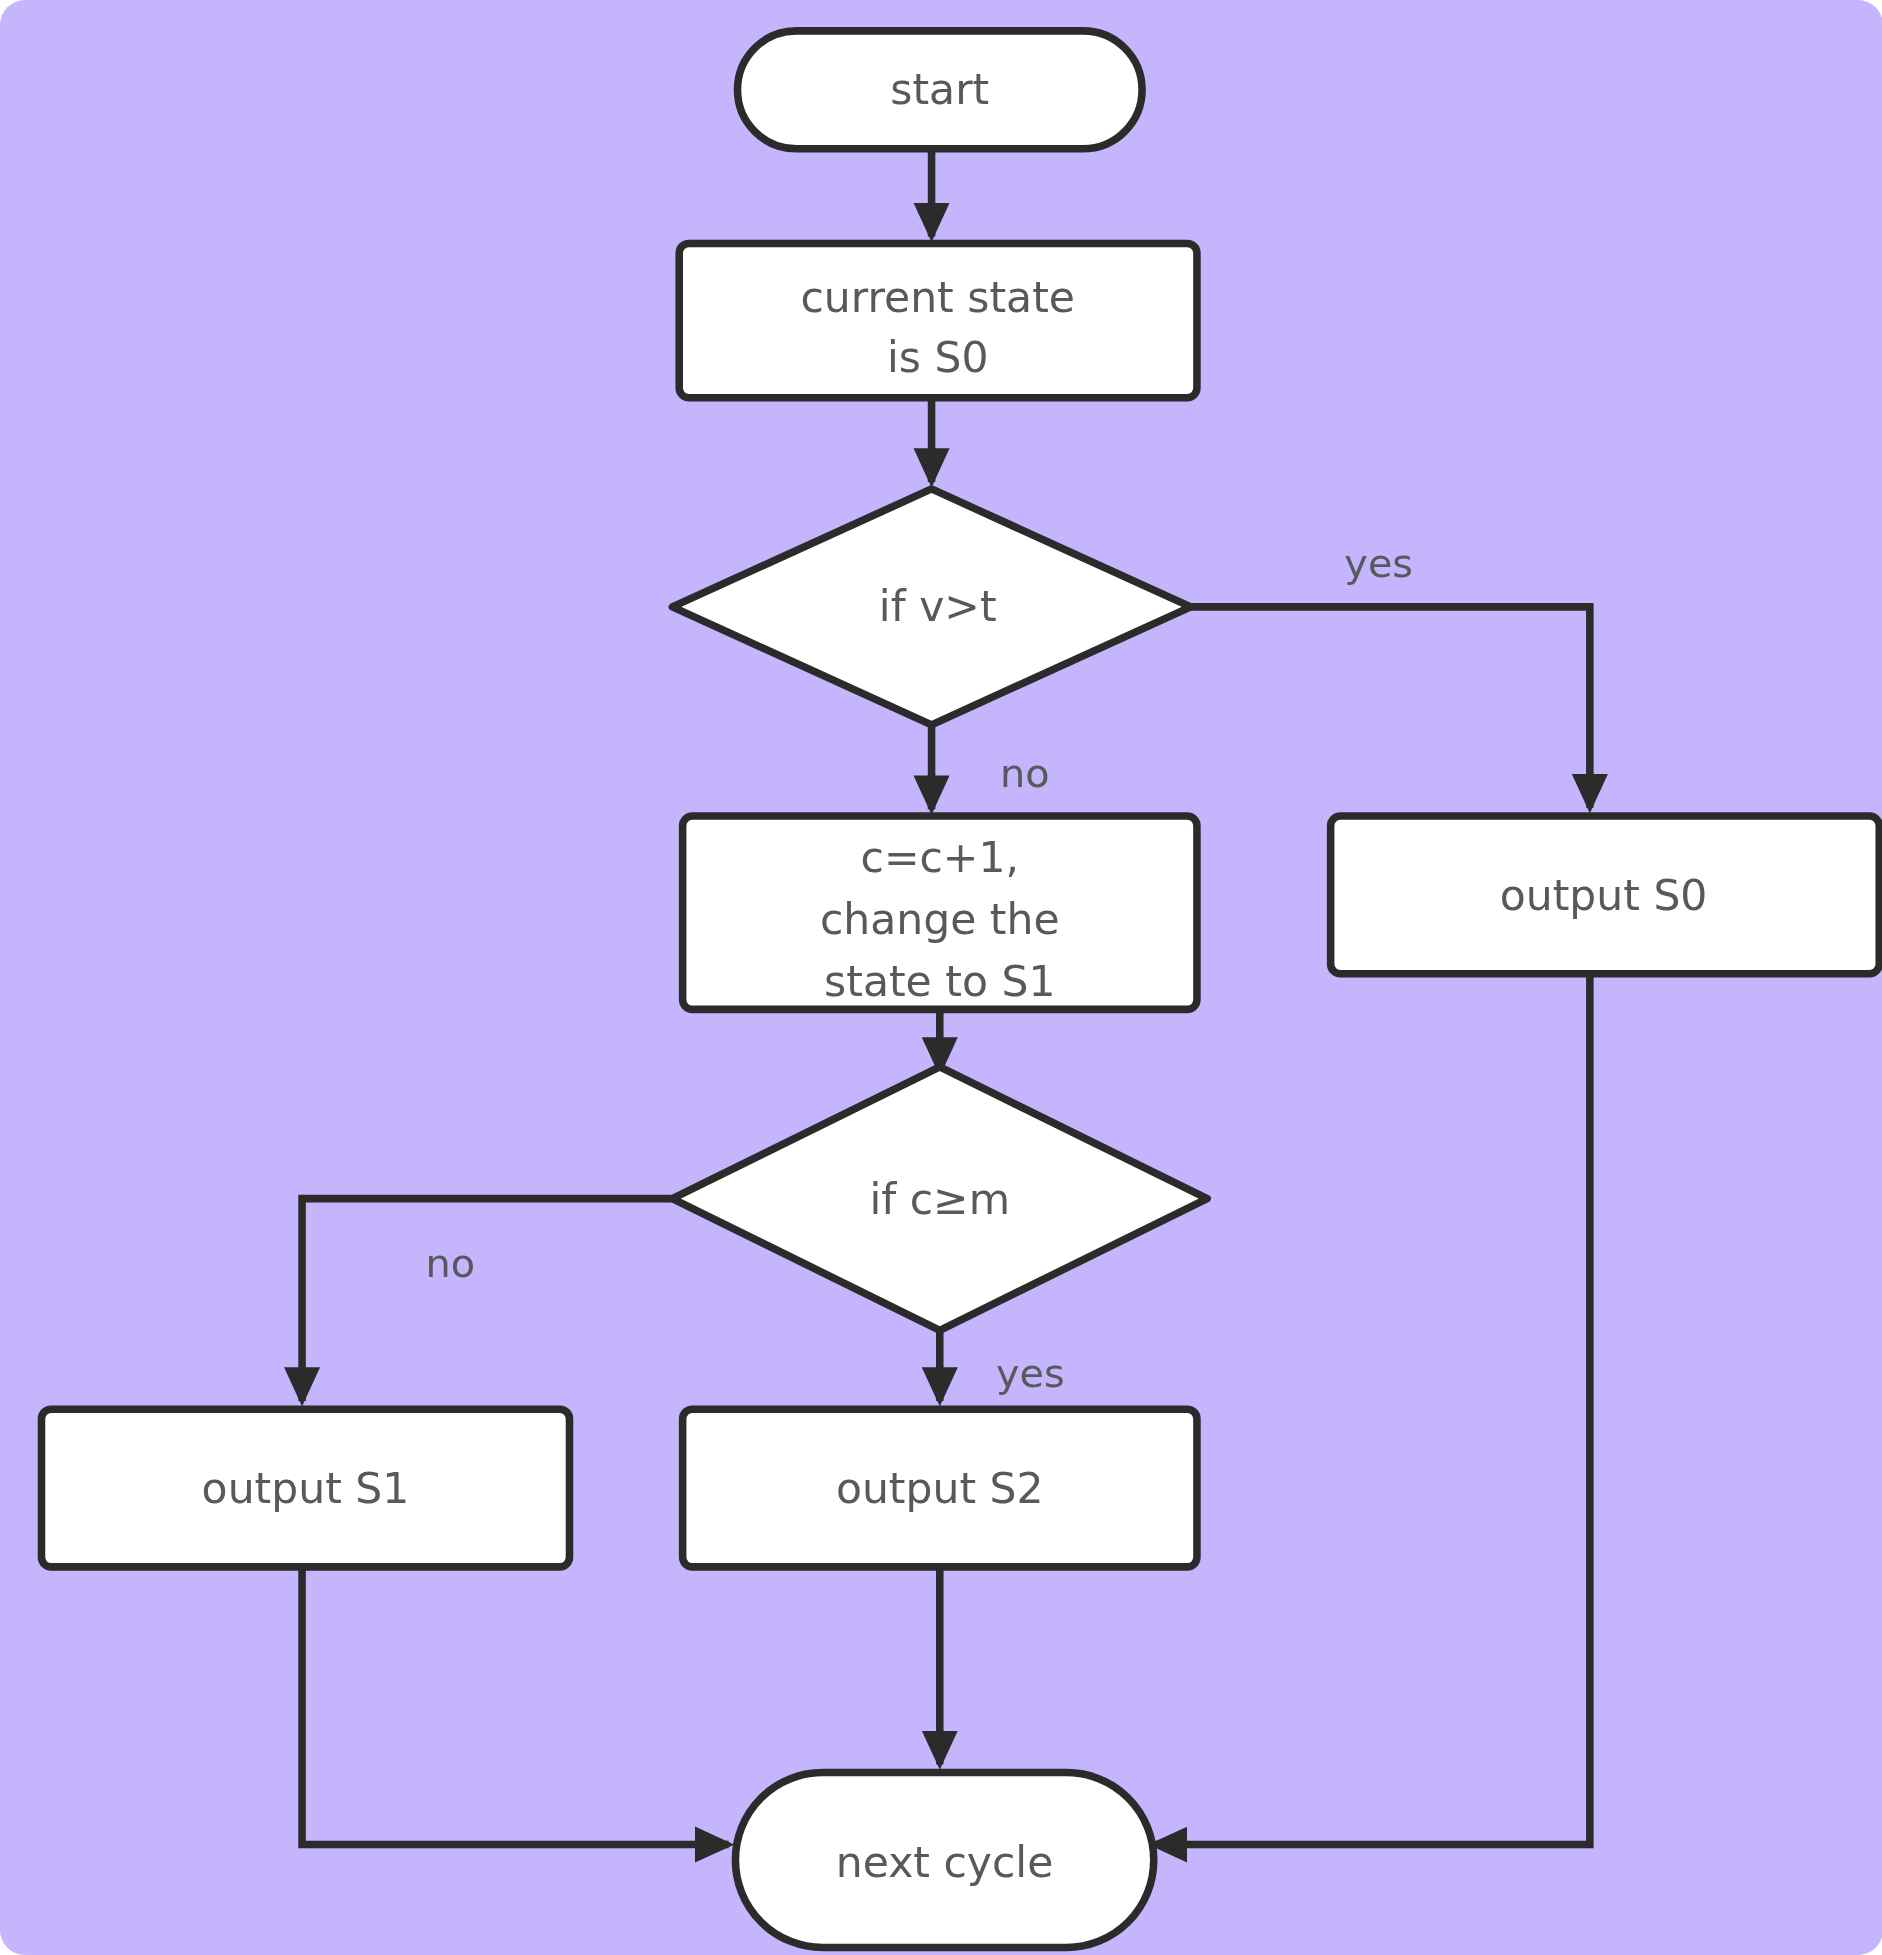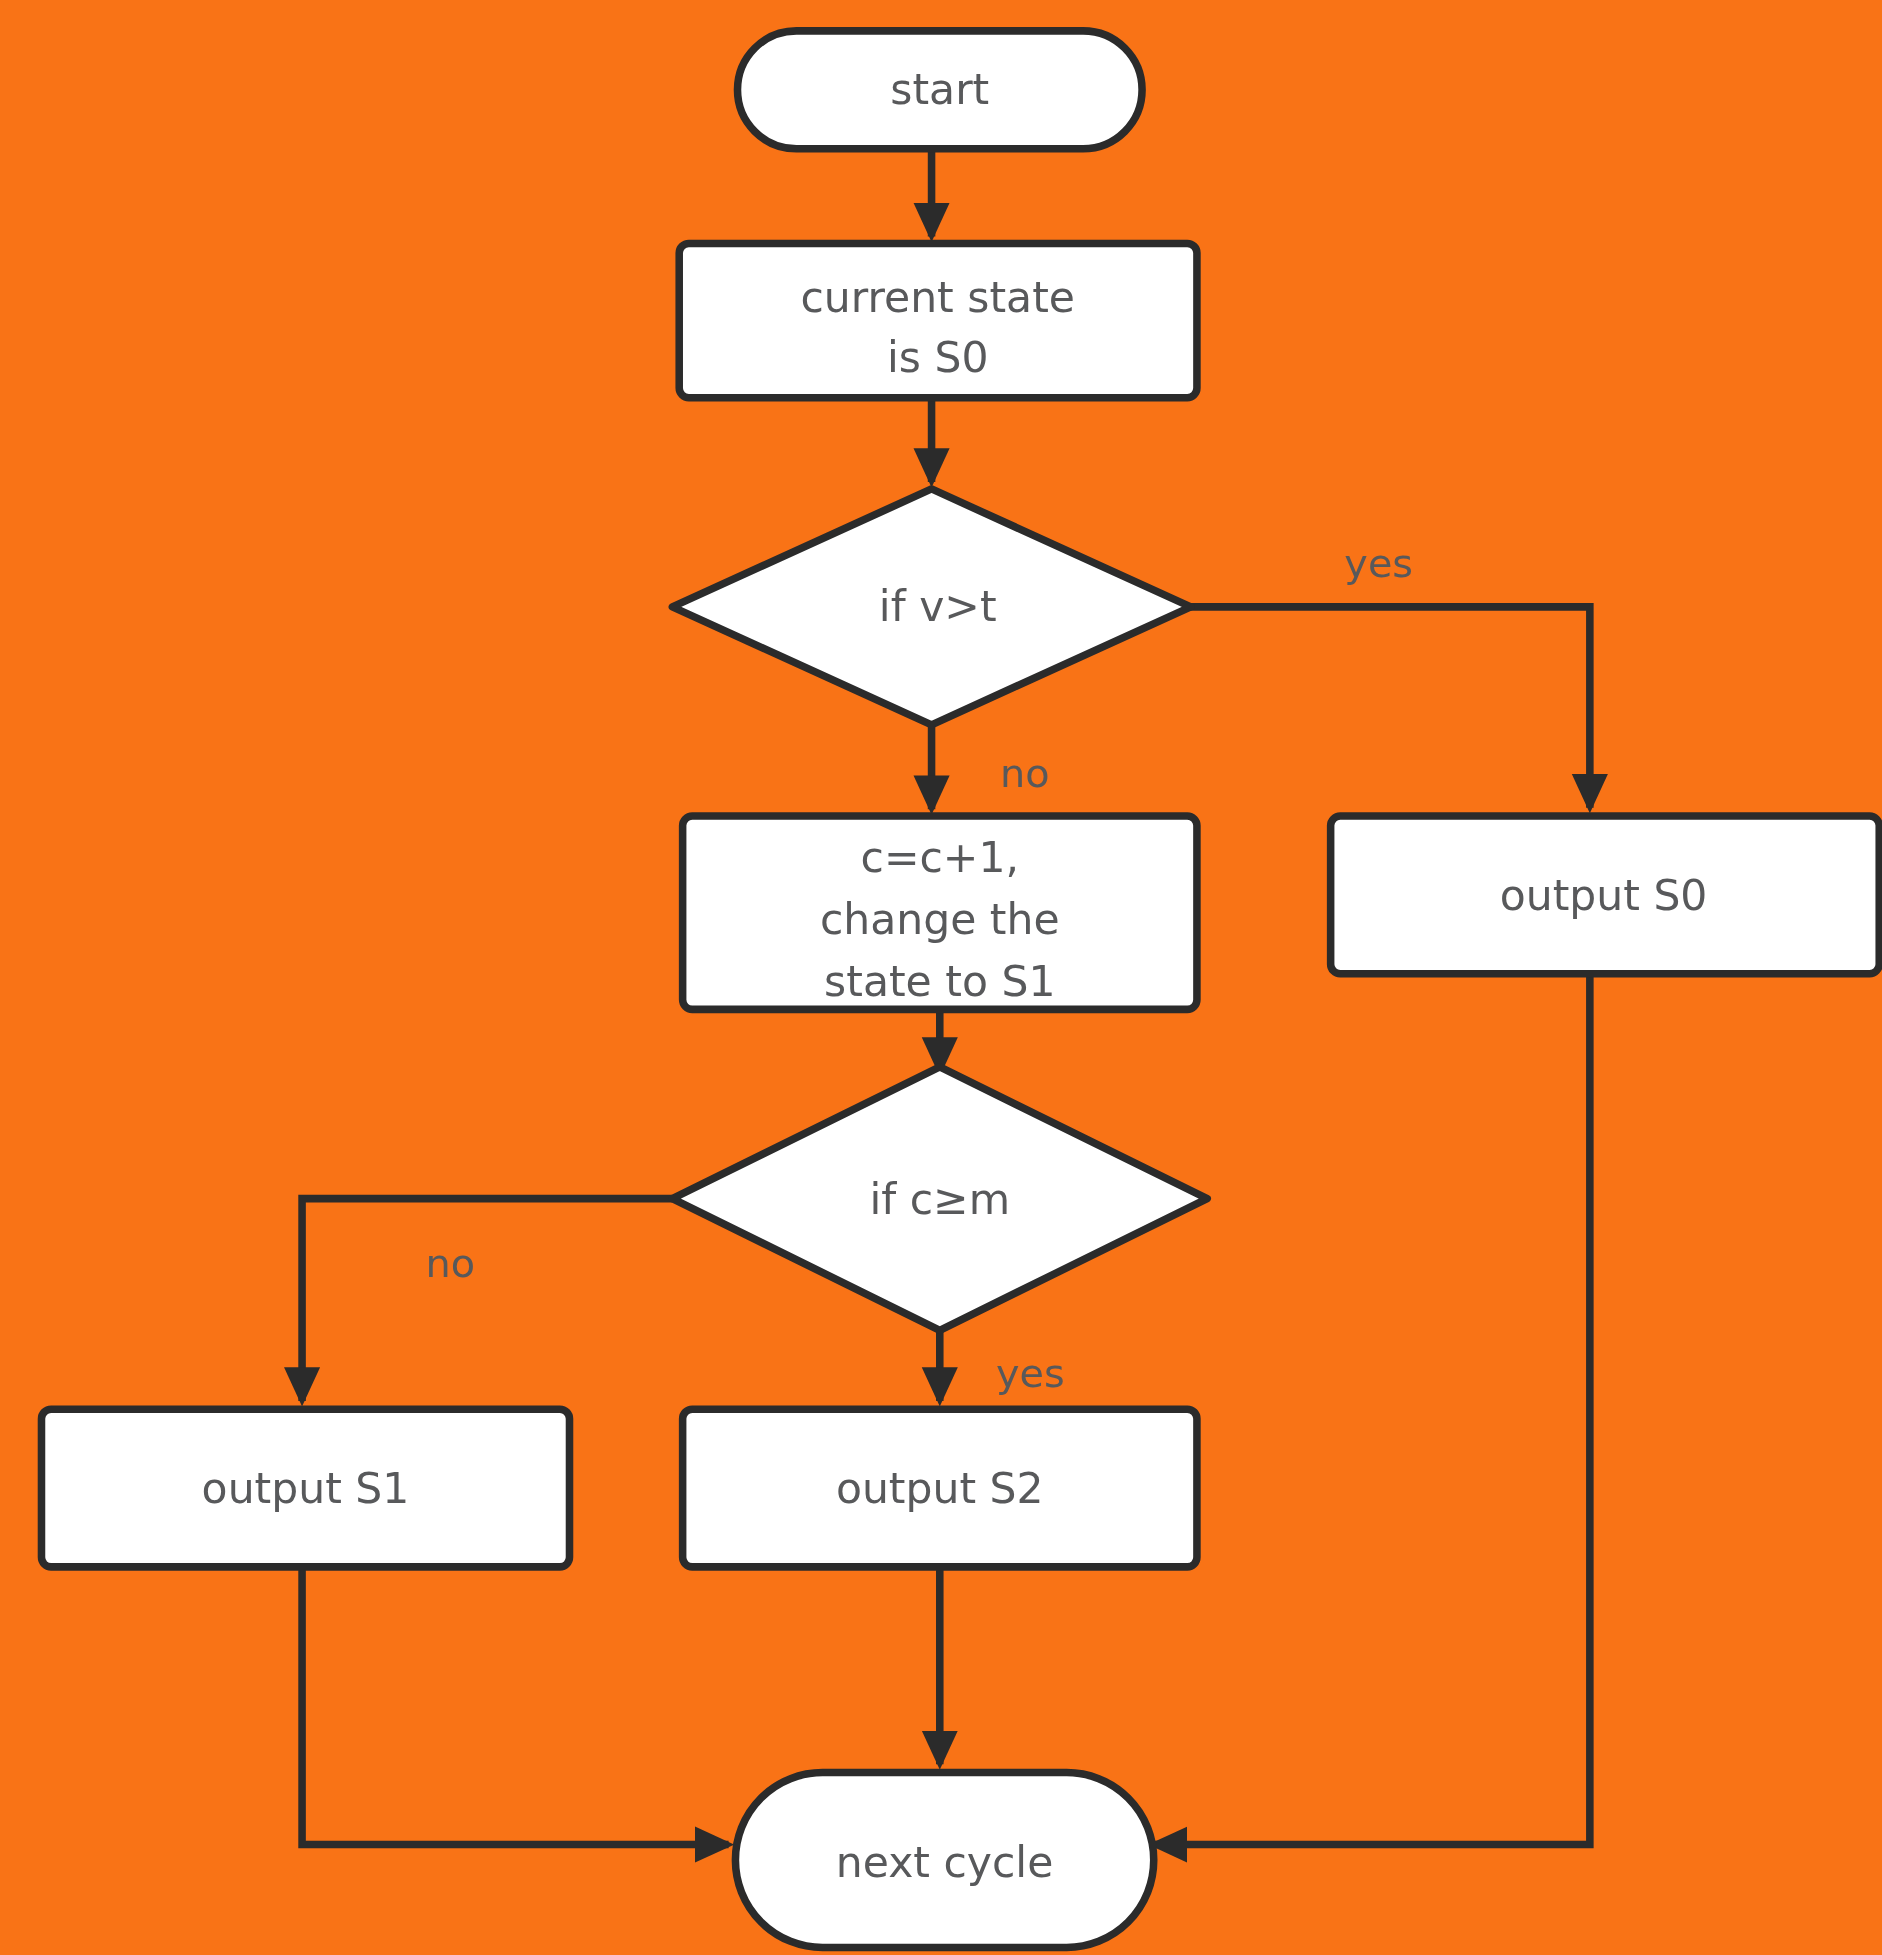--- a/index.html
+++ b/index.html
@@ -1,17 +1,17 @@
 <!DOCTYPE html>
 <html style="font-size:11px"><head>
 <meta charset="utf-8">
 <style>
   html,body{margin:0;padding:0;background:#ffffff;}
   body{font-family:"DejaVu Sans", sans-serif;}
-  #stage{position:relative;width:1883px;height:1955px;background:#f97316;overflow:hidden;}
+  #stage{position:relative;width:1883px;height:1955px;background:#c4b5fd;overflow:hidden;border-radius:25px;}
   svg{display:block;position:absolute;top:0;left:0;}
   .nodeText{font-family:"DejaVu Sans", sans-serif;fill:#58595b;font-size:62px;}
   .edgeLabel{font-family:"DejaVu Sans", sans-serif;fill:#58595b;font-size:58px;}
 </style>
 </head>
 <body>
 
 <div id="stage">
 
   <svg width="1883" height="1955" viewBox="0 0 2745 2851">

